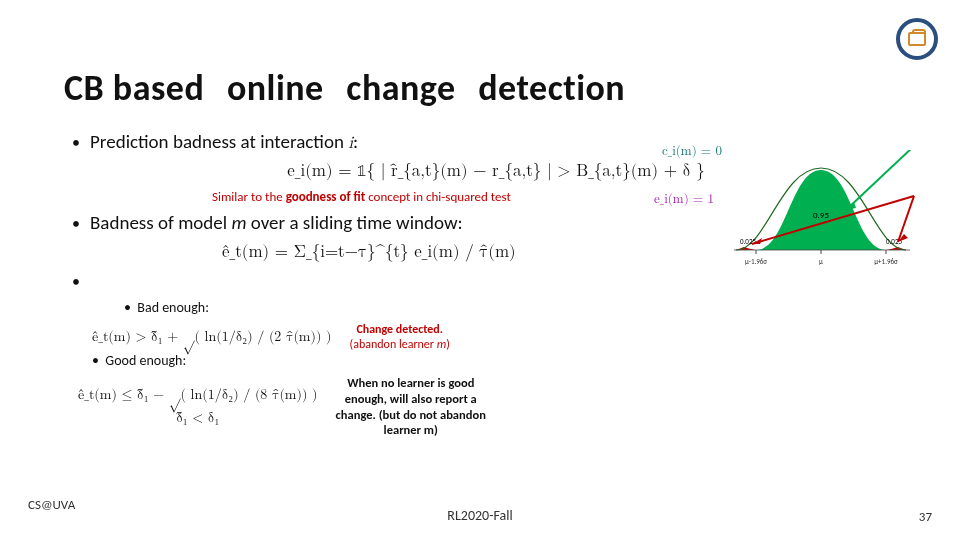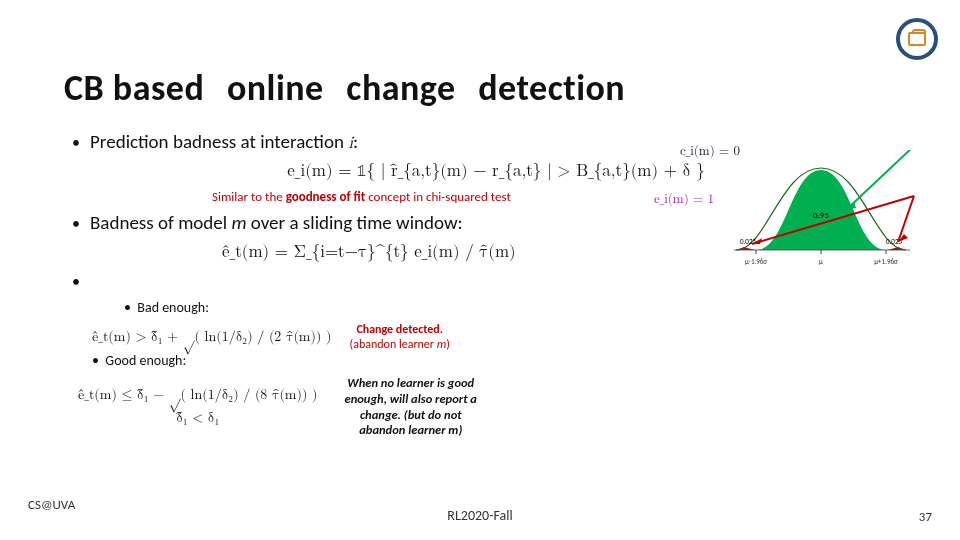--- a/index.html
+++ b/index.html
@@ -94,21 +94,21 @@
     font-size: 13px; color: #333;
   }
   .footer-c {
     position: absolute; bottom: 16px; left: 50%; transform: translateX(-50%);
     font-size: 14px; color: #333;
   }
   .footer-r {
     position: absolute; bottom: 16px; right: 28px;
     font-size: 13px; color: #333;
   }
-  .anno-red-top { position:absolute; top:144px; right:220px; color:#0f172a; font-size:13px;}
+  .anno-red-top { position:absolute; top:144px; right:238px; color:#0f766e; font-size:13px;}
   .anno-red-mid { position:absolute; top:192px; right:246px; color:#a21caf; font-size:13px;}
 </style>
 </head>
 <body>
 
 <div class="logo">
     <div class="logo-inner"></div>
   </div>
 
 <div class="title">
@@ -192,21 +192,21 @@
         </div>
       </div>
     </div>
     <div class="subcol">
       <div class="sub-bullet" style="margin-left:20px;">•&nbsp;&nbsp;<span>Good  enough:</span></div>
       <div class="formula-row" style="margin-left:6px;">
         <div>
           <div class="math" style="font-size:14px;">ê_t(m) ≤ δ̃₁ − √( ln(1/δ₂) / (8 τ̂(m)) )</div>
           <div class="math" style="font-size:14px; text-align:center; margin-top:6px;">δ̃₁ &lt; δ₁</div>
         </div>
-        <div class="note-black bold" style="max-width:200px; text-align:center;font-style:italic;">When no learner is good enough, will also report a change. (but do not abandon learner m)</div>
+        <div class="note-black bold" style="max-width:200px; text-align:center;">When no learner is good enough, will also report a change. (but do not abandon learner m)</div>
       </div>
     </div>
   </div>
 
 </div>
 
 <div class="footer-l">CS@UVA</div>
 <div class="footer-c">RL2020-Fall</div>
 <div class="footer-r">37</div>
 

